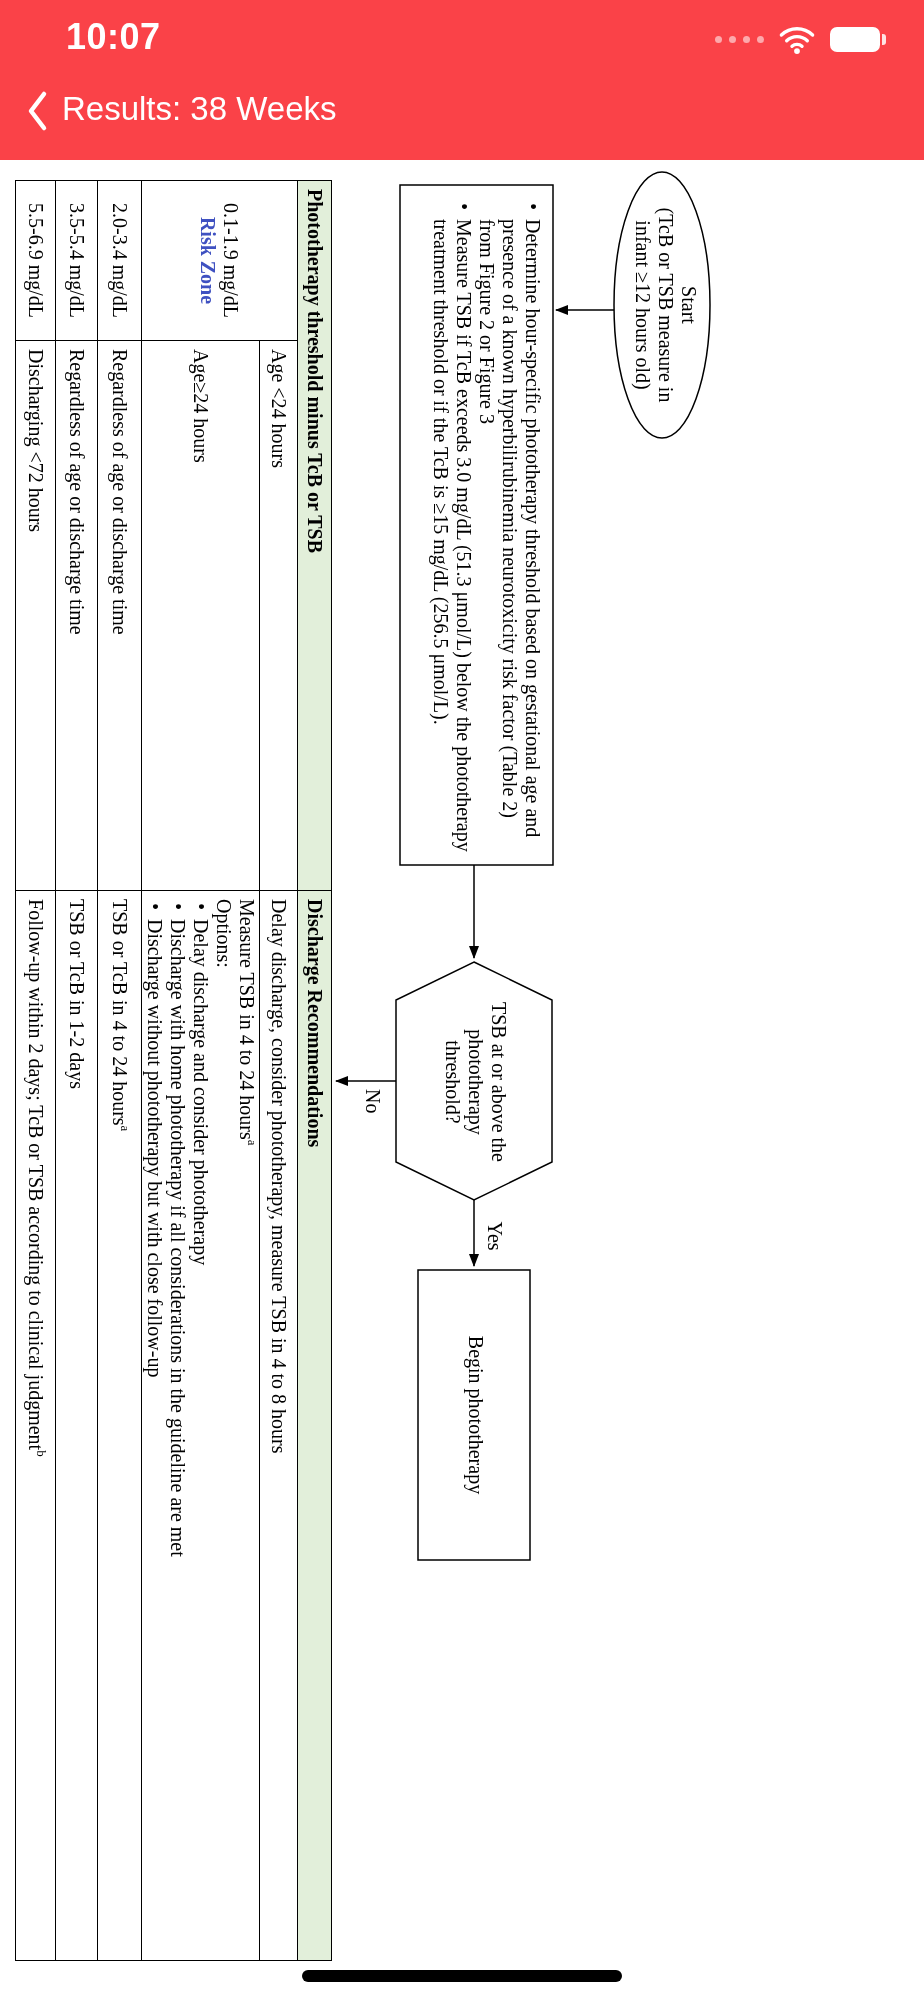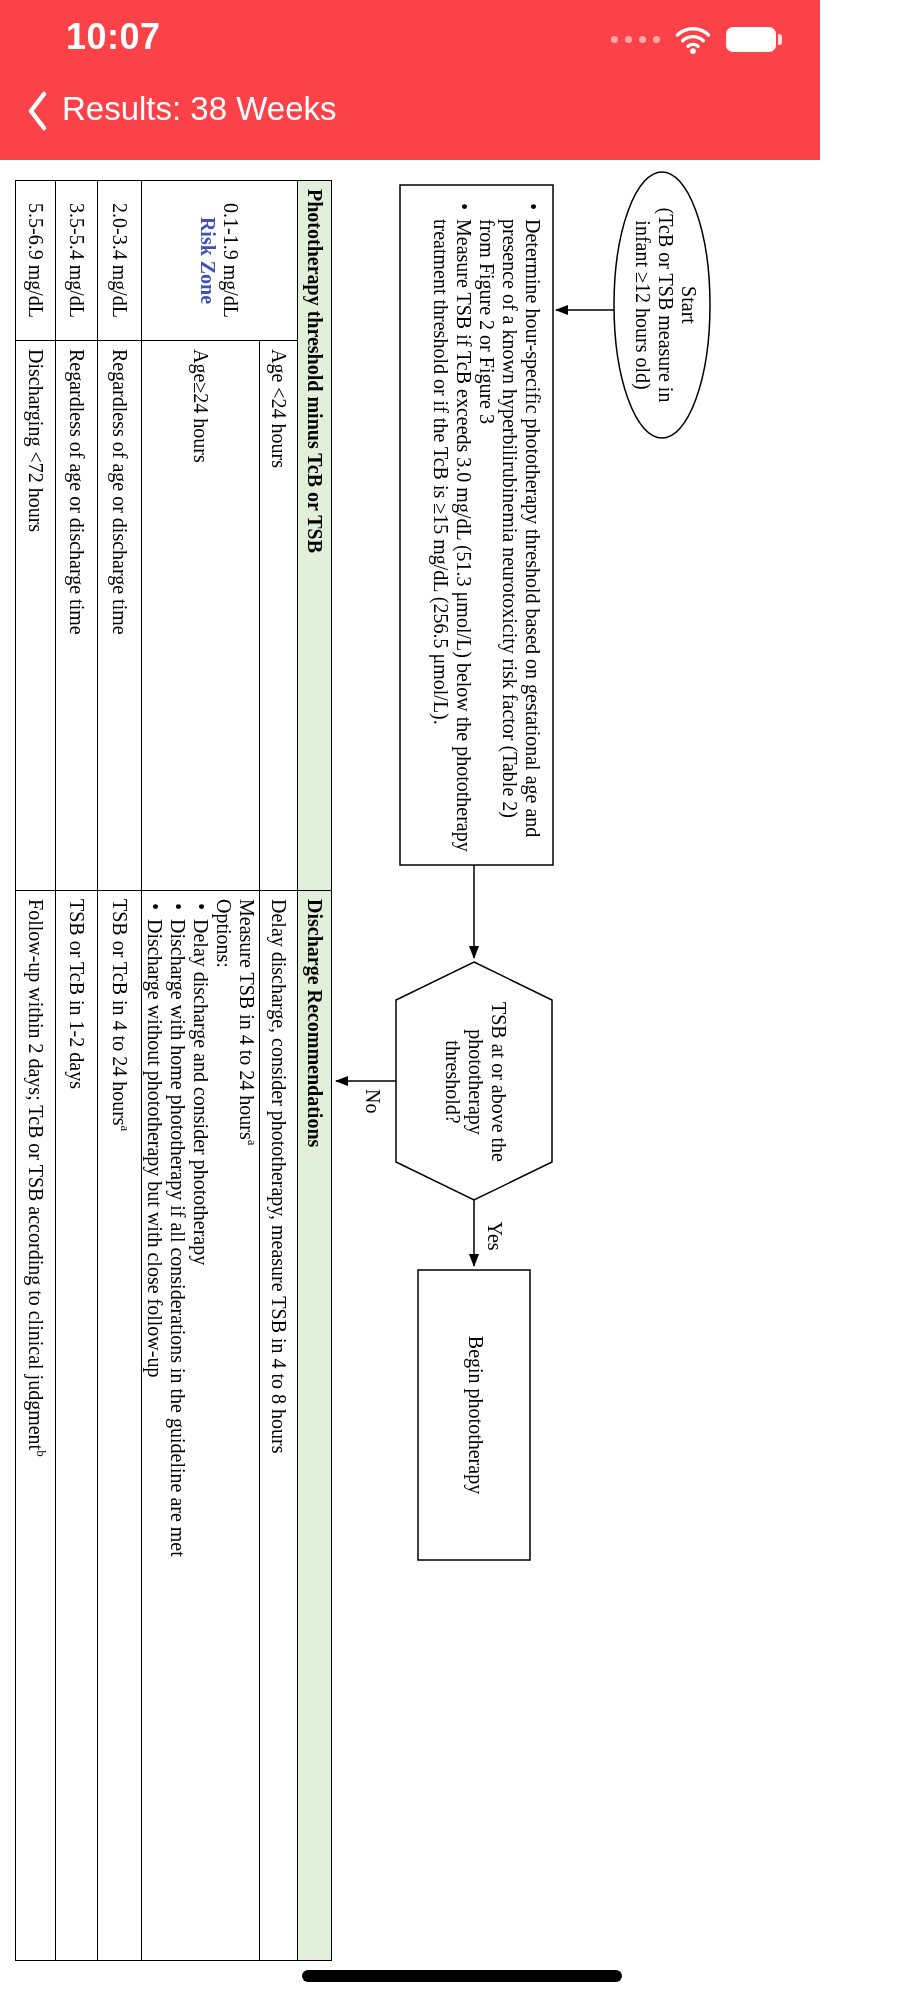--- a/index.html
+++ b/index.html
@@ -3,21 +3,21 @@
 <meta charset="utf-8">
 <style>
   html,body{margin:0;padding:0;}
   body{
     width:924px;height:2000px;position:relative;overflow:hidden;
     background:#ffffff;
     font-family:"Liberation Sans","DejaVu Sans",sans-serif;
   }
   
   .app-header{
-    position:absolute;top:0;left:0;width:820px;height:160px;
+    position:absolute;top:0;left:0;width:924px;height:160px;
     background:var(--header-red,#FA4248);color:#fff;z-index:5;
   }
   .status-time{
     position:absolute;left:66px;top:16px;
     font-size:36px;font-weight:700;letter-spacing:.5px;color:#fff;
   }
   .status-icons{
     position:absolute;right:44px;top:24px;height:30px;
     display:flex;align-items:center;gap:13px;
   }

